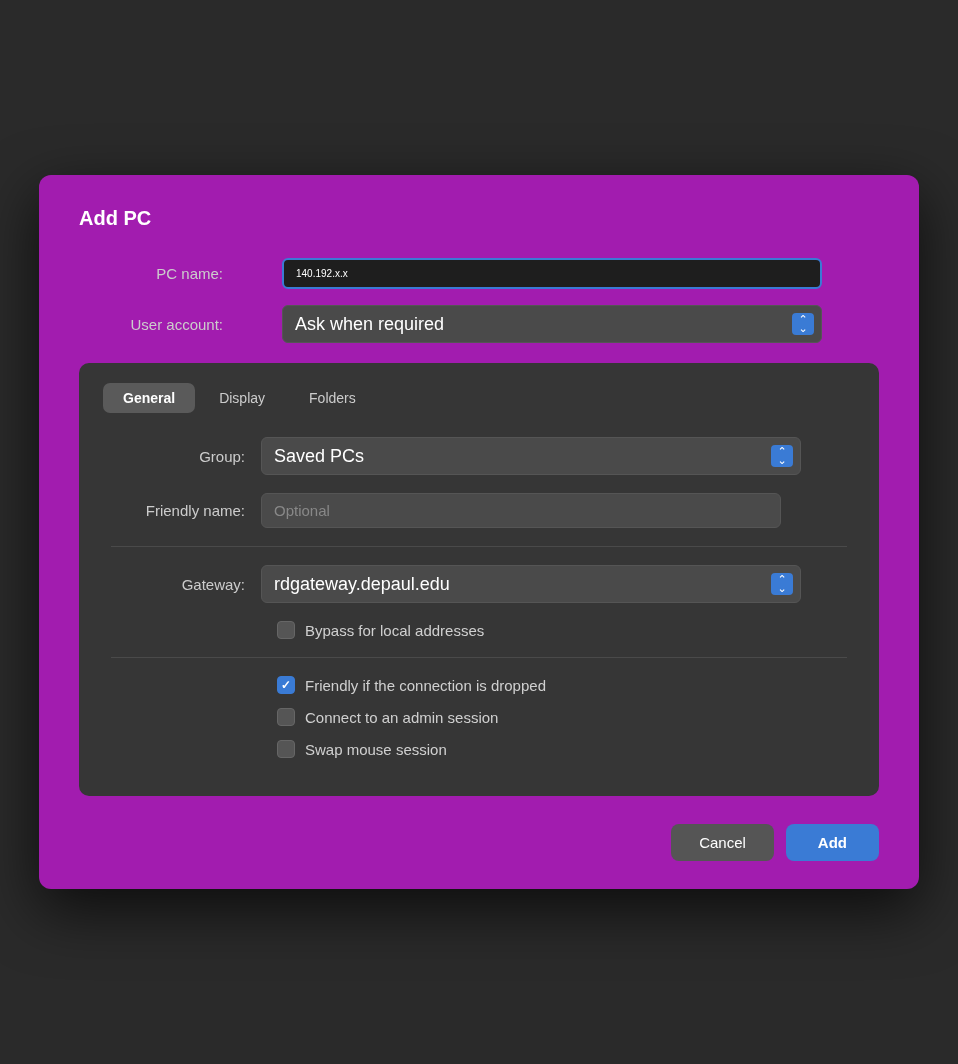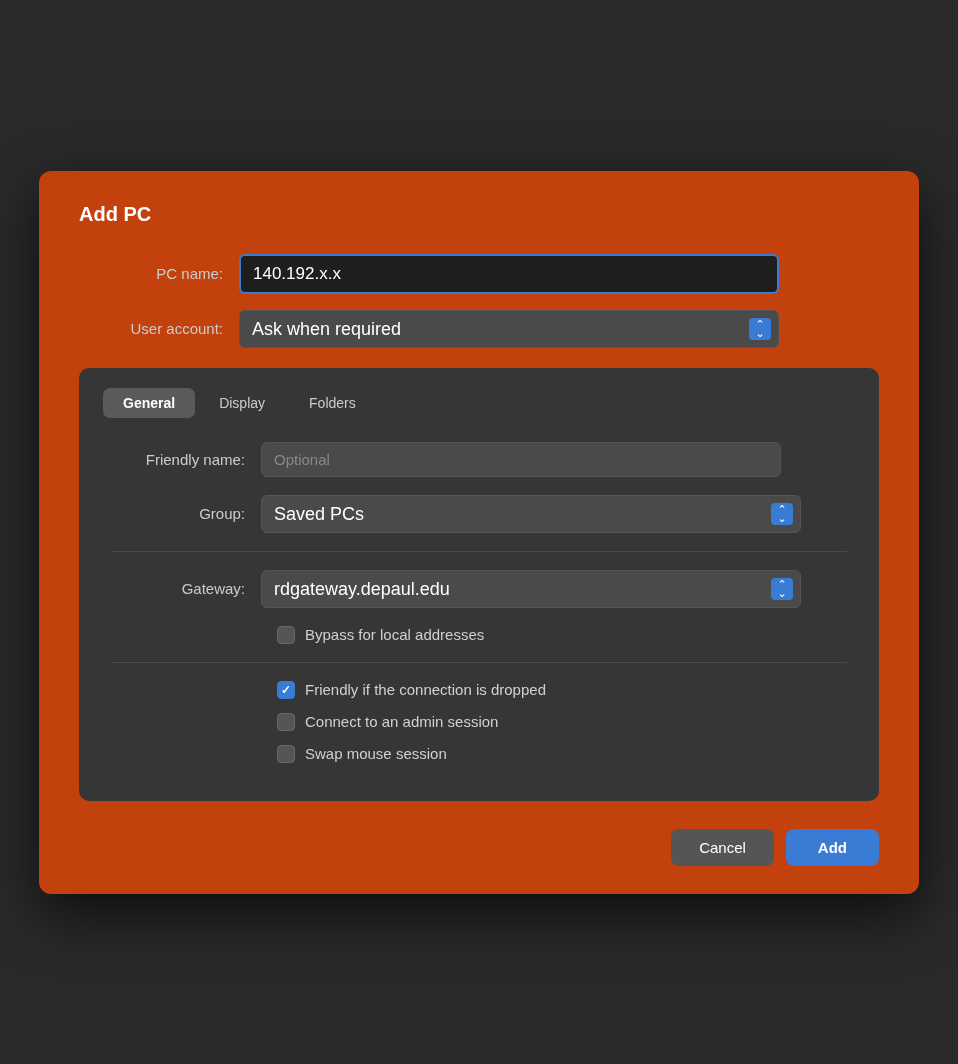--- a/index.html
+++ b/index.html
@@ -12,56 +12,57 @@
       background: #2a2a2a;
       width: 958px;
       height: 1064px;
       display: flex;
       align-items: center;
       justify-content: center;
       font-family: -apple-system, BlinkMacSystemFont, "San Francisco", "Helvetica Neue", sans-serif;
     }
 
     .dialog {
-      background: #c2410c;
+      background: #a21caf;
       border-radius: 12px;
       width: 880px;
       padding: 32px 40px 28px 40px;
       position: relative;
       box-shadow: 0 20px 60px rgba(0,0,0,0.7);
     }
 
     .dialog-title {
       font-size: 20px;
       font-weight: 700;
       color: #ffffff;
       margin-bottom: 28px;
     }
 
     .form-row {
       display: flex;
       align-items: center;
       margin-bottom: 16px;
+      gap: 43px;
     }
 
     .form-label {
       color: #cccccc;
       font-size: 15px;
       text-align: right;
       min-width: 160px;
       padding-right: 16px;
     }
 
     .pc-name-input {
       flex: 1;
       background: #1e1e1e;
       border: 2px solid #3a7bd5;
       border-radius: 6px;
       color: #ffffff;
-      font-size: 17px;
+      font-size: 10px;
       padding: 8px 12px;
       outline: none;
       max-width: 540px;
     }
 
     .select-wrapper {
       position: relative;
       max-width: 540px;
       flex: 1;
     }
@@ -282,39 +283,39 @@
 
   <div class="tabs-container">
 
     <div class="tabs-row">
       <button class="tab active">General</button>
       <button class="tab">Display</button>
       <button class="tab">Folders</button>
     </div>
 
     <div class="tab-content">
-
-      <div class="inner-form-row">
-        <label class="inner-label">Friendly name:</label>
-        <input class="friendly-input" type="text" placeholder="Optional" style="">
-      </div>
 
       <div class="inner-form-row">
         <label class="inner-label">Group:</label>
         <div class="select-wrapper">
           <select class="form-select">
             <option>Saved PCs</option>
             <option>Default</option>
             <option>Work</option>
             <option>Personal</option>
           </select>
           <div class="select-arrow"></div>
         </div>
       </div>
 
+      <div class="inner-form-row">
+        <label class="inner-label">Friendly name:</label>
+        <input class="friendly-input" type="text" placeholder="Optional" style="">
+      </div>
+
       <hr class="divider">
 
       <div class="inner-form-row gateway-section">
         <label class="inner-label">Gateway:</label>
         <div class="select-wrapper">
           <select class="form-select">
             <option>rdgateway.depaul.edu</option>
             <option>No Gateway</option>
             <option>Add Gateway...</option>
           </select>

